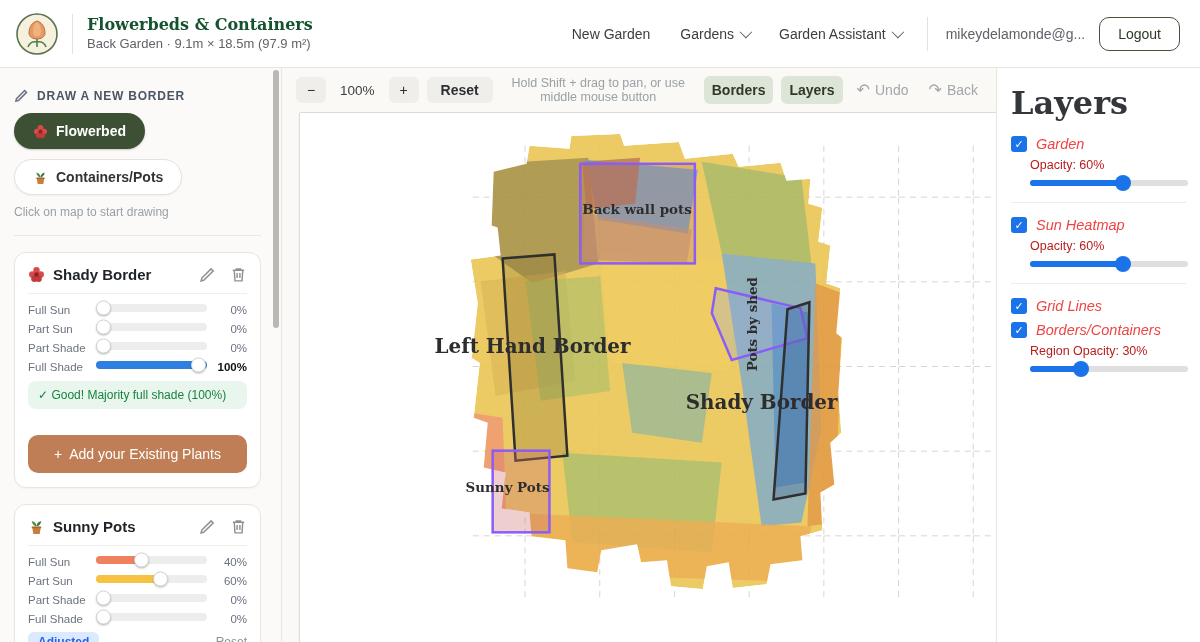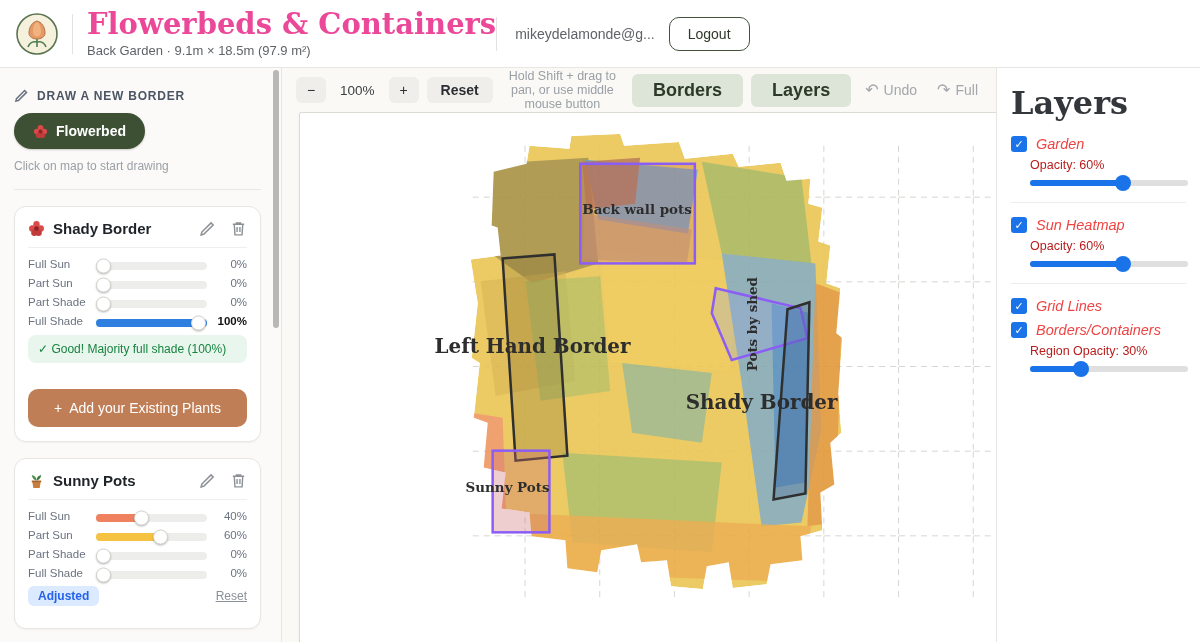--- a/index.html
+++ b/index.html
@@ -6,21 +6,21 @@
   html,body { width:1200px; height:642px; overflow:hidden; background:#fff;
     font-family:"Liberation Sans", sans-serif; color:#2b2f33; }
 
   
   .header { height:68px; display:flex; align-items:center; padding:0 20px 0 16px;
     border-bottom:1px solid #e7e6e2; background:#fff; }
   .logo { width:42px; height:42px; flex:0 0 auto; }
   .hdr-div { width:1px; height:40px; background:#e3e2de; margin:0 14px; }
   .title-wrap { display:flex; flex-direction:column; }
   .app-title { font-family:"DejaVu Serif","Liberation Serif",serif; font-weight:bold;
-    font-size:29px; color:#ec4899; line-height:1.1; }
+    font-size:16px; color:#14532d; line-height:1.1; }
   .app-sub { font-size:13px; color:#5f6368; margin-top:3px; }
   .nav { display:flex; align-items:center; gap:30px; margin-left:auto; margin-right:26px; }
   .nav-item { font-size:14px; color:#3c4043; cursor:pointer; display:flex; align-items:center; gap:6px; }
   .chev { width:9px; height:9px; border-right:1.6px solid #5f6368; border-bottom:1.6px solid #5f6368;
     transform:rotate(45deg) translateY(-2px); display:inline-block; }
   .hdr-div2 { width:1px; height:34px; background:#e3e2de; margin-right:18px; }
   .email { font-size:14px; color:#5f6368; margin-right:14px; }
   .logout { border:1.5px solid #44523c; background:#fff; color:#2d3a28; font-size:14px;
     padding:8px 18px; border-radius:10px; cursor:pointer; font-family:inherit; }
 
@@ -43,21 +43,21 @@
   .sb-div { border-top:1px solid #e8e7e2; margin:0 0 16px; }
 
   .card { background:#fff; border:1px solid #e8e6e0; border-radius:12px; padding:13px 13px 14px;
     margin-bottom:16px; box-shadow:0 1px 2px rgba(0,0,0,.04); }
   .card-hd { display:flex; align-items:center; gap:8px; padding-bottom:10px;
     border-bottom:1px solid #f0efeb; margin-bottom:10px; }
   .card-title { font-size:15px; font-weight:bold; color:#1f2328; flex:1; }
   .icon-btn { width:17px; height:17px; color:#8d9196; cursor:pointer; flex:0 0 auto; }
   .icon-btn + .icon-btn { margin-left:6px; }
 
-  .srow { display:flex; align-items:flex-end; gap:8px; margin:7px 0; }
+  .srow { display:flex; align-items:flex-start; gap:8px; margin:7px 0; }
   .slabel { width:60px; font-size:11.5px; color:#6b7280; flex:0 0 auto; }
   .strack { position:relative; flex:1; height:8px; background:#ededeb; border-radius:4px; cursor:pointer; }
   .strack .fill { position:absolute; left:0; top:0; bottom:0; border-radius:4px; width:0; }
   .strack .thumb { position:absolute; top:50%; transform:translateY(-50%); width:15px; height:15px;
     border-radius:50%; background:#fff; border:1px solid #d6d4cf; box-shadow:0 1px 2px rgba(0,0,0,.25); }
   .sval { width:32px; text-align:right; font-size:11.5px; color:#6b7280; flex:0 0 auto; }
   .sval.bold { font-weight:bold; color:#111; }
 
   .msg-good { background:#e9f6ee; color:#18833f; font-size:12px; border-radius:8px;
     padding:7px 10px; margin:8px 0 26px; }
@@ -75,21 +75,21 @@
 
   
   .toolbar { height:44px; display:flex; align-items:center; gap:8px; padding:0 12px 0 14px; }
   .tbtn { background:#efeeea; border:none; border-radius:6px; font-family:inherit; color:#2b2f33;
     font-size:14px; padding:5px 11px; cursor:pointer; }
   .tbtn.sq { width:30px; }
   .tbtn.bold { font-weight:bold; padding:5px 14px; }
   .zoom-lvl { font-size:13.5px; color:#3c4043; padding:0 6px; }
   .tb-hint { flex:1; text-align:center; font-size:12.5px; color:#9aa0a6; }
   .toggle { background:#dde4d8; border:none; border-radius:6px; font-family:inherit; color:#2d3a28;
-    font-size:18px; font-weight:bold; padding:6px 21px; cursor:pointer; }
+    font-size:14px; font-weight:bold; padding:6px 8px; cursor:pointer; }
   .histbtn { background:none; border:none; font-family:inherit; color:#a3a7ab; font-size:14px;
     display:flex; align-items:center; gap:5px; cursor:default; padding:4px 6px; }
   .histbtn .g { font-size:16px; line-height:1; }
 
   
   .canvas { margin:0 0 0 17px; width:717px; height:626px; background:#fff;
     border:1px solid #dcdad3; border-radius:2px; box-shadow:0 1px 3px rgba(0,0,0,.05); }
   .canvas svg { display:block; }
   .map-label { font-family:"DejaVu Serif","Liberation Serif",serif; font-weight:bold; fill:#2d2d2d; }
 
@@ -122,20 +122,33 @@
         <path d="M21 29 C26 28 29 31 30 34"></path>
     </g>
     <path d="M13 20 C13 13 17 9 21 8 C25 9 29 13 29 20 C29 24 25 26 21 26 C17 26 13 24 13 20 Z" fill="#e59a63" stroke="#b5714a" stroke-width="1"></path>
     <path d="M17 19 C17 13 19 10 21 9 C23 10 25 13 25 19 C25 22 23 23.5 21 23.5 C19 23.5 17 22 17 19 Z" fill="#f0b27e"></path>
   </svg>
   <div class="hdr-div"></div>
   <div class="title-wrap">
     <div class="app-title">Flowerbeds &amp; Containers</div>
     <div class="app-sub">Back Garden · 9.1m × 18.5m (97.9 m²)</div>
   </div>
+  <div class="nav">
+    <span class="nav-item">
+        <span>New Garden</span>
+      </span>
+    <span class="nav-item">
+        <span>Gardens</span>
+        <span class="chev"></span>
+      </span>
+    <span class="nav-item">
+        <span>Garden Assistant</span>
+        <span class="chev"></span>
+      </span>
+  </div>
   <div class="hdr-div2"></div>
   <span class="email">mikeydelamonde@g...</span>
   <button class="logout">Logout</button>
 </div>
 
 <div class="body">
 
   <div class="sidebar">
     <div class="draw-hd">
       <svg class="icon-btn" style="width:15px;height:15px;color:#6b7280" viewBox="0 0 24 24" fill="none" stroke="currentColor" stroke-width="2.4">
@@ -148,20 +161,31 @@
       <div class="pill green">
         <svg width="15" height="15" viewBox="0 0 16 16">
           <circle cx="8" cy="4" r="3" fill="#d94a4a"></circle>
             <circle cx="4" cy="8" r="3" fill="#d94a4a"></circle>
           <circle cx="12" cy="8" r="3" fill="#d94a4a"></circle>
             <circle cx="6" cy="12" r="3" fill="#c23b3b"></circle>
           <circle cx="10" cy="12" r="3" fill="#c23b3b"></circle>
             <circle cx="8" cy="8" r="2.2" fill="#8f2323"></circle>
         </svg>
         <span>Flowerbed</span>
+      </div>
+    </div>
+    <div>
+      <div class="pill white">
+        <svg width="15" height="15" viewBox="0 0 16 16">
+          <path d="M4 9 H12 L11 15 H5 Z" fill="#c97e3e"></path>
+            <rect x="3.4" y="8" width="9.2" height="1.6" rx=".8" fill="#a9662e"></rect>
+          <path d="M8 8 C8 5 6 3 3.5 3 C4 6 6 7.5 8 8 Z" fill="#4e8f4e"></path>
+          <path d="M8 8 C8 5 10 3 12.5 3 C12 6 10 7.5 8 8 Z" fill="#3e7a3e"></path>
+        </svg>
+        <span>Containers/Pots</span>
       </div>
     </div>
     <div class="draw-hint">Click on map to start drawing</div>
     <div class="sb-div"></div>
 
     <div class="card">
       <div class="card-hd">
         <svg width="17" height="17" viewBox="0 0 16 16">
           <circle cx="8" cy="4" r="3" fill="#d94a4a"></circle>
             <circle cx="4" cy="8" r="3" fill="#d94a4a"></circle>
@@ -288,21 +312,21 @@
       <button class="tbtn bold">Reset</button>
       <span class="tb-hint">Hold Shift + drag to pan, or use middle mouse button</span>
       <button class="toggle">Borders</button>
       <button class="toggle">Layers</button>
       <button class="histbtn">
         <span class="g">↶</span>
         <span>Undo</span>
       </button>
       <button class="histbtn">
         <span class="g">↷</span>
-        <span>Full</span>
+        <span>Back</span>
       </button>
     </div>
 
     <div class="canvas">
       <svg viewBox="0 0 717 507" width="717" height="505">
         <defs>
           <pattern id="grid" width="75" height="85" patternUnits="userSpaceOnUse">
             <path d="M 74.5 0 V 85 M 0 84.5 H 75" stroke="#d6d5d1" stroke-width="1" stroke-dasharray="6 5" fill="none"></path>
           </pattern>
           <clipPath id="blobClip">

